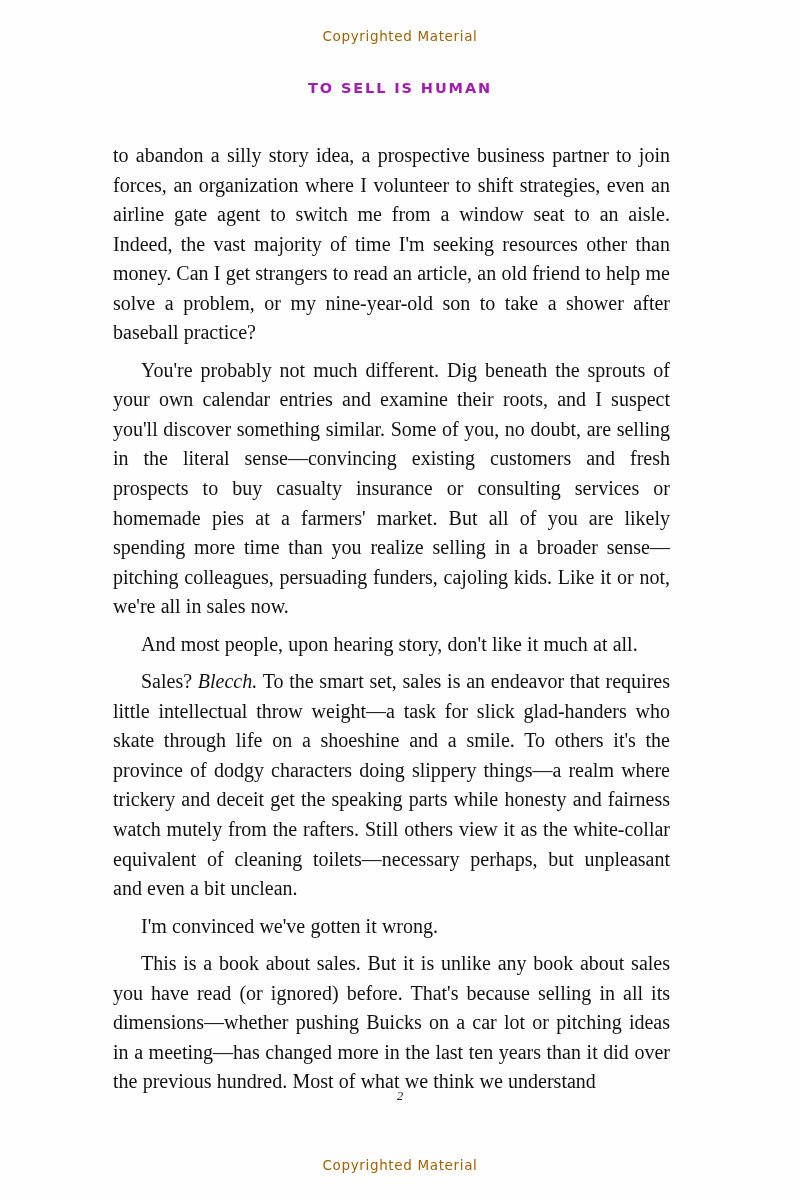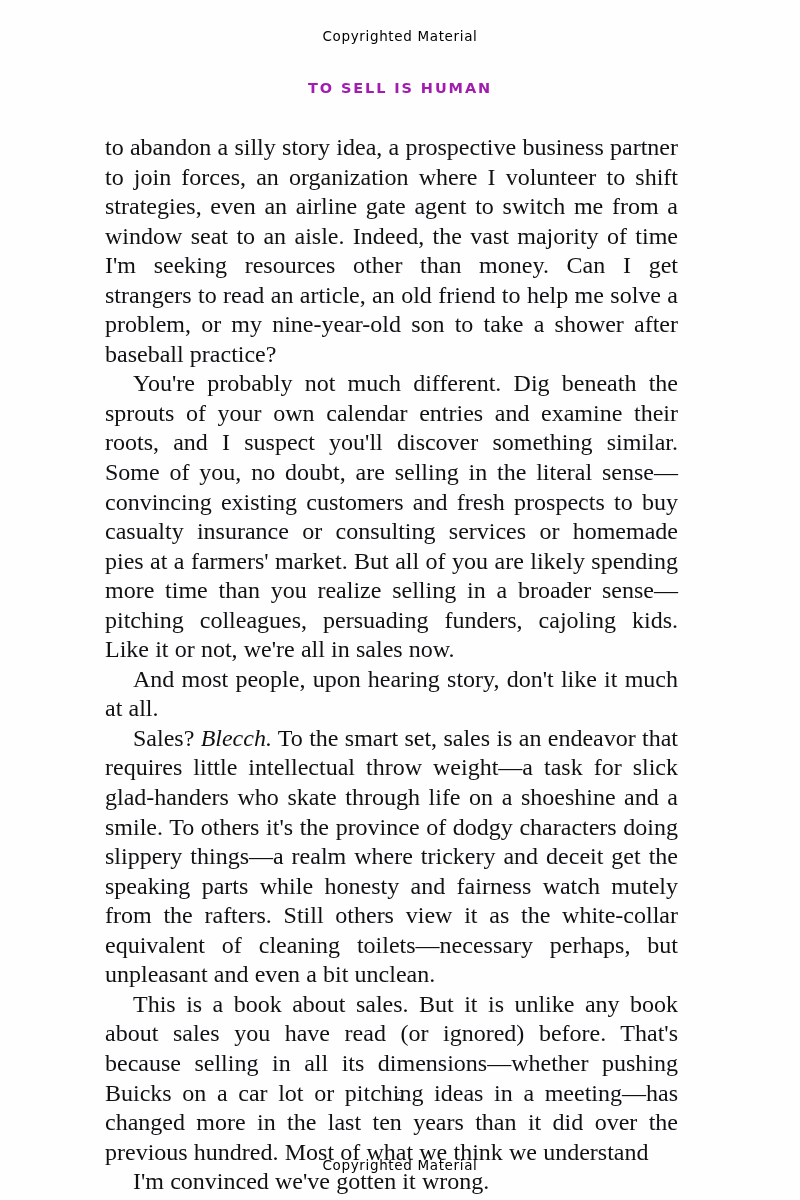--- a/index.html
+++ b/index.html
@@ -25,21 +25,21 @@
 
   
   .watermark {
     position: absolute;
     left: 0;
     width: 800px;
     text-align: center;
     font-family: "DejaVu Sans", "Liberation Sans", sans-serif;
     font-size: 13.5px;
     letter-spacing: 0.65px;
-    color: #000000;
+    color: #a16207;
     white-space: nowrap;
     user-select: none;
   }
   .watermark-top    { top: 28px; }
   .watermark-bottom { top: 1157px; }
 
   
   .running-head {
     position: absolute;
     left: 0;
@@ -56,22 +56,22 @@
 
   
   .textblock {
     position: absolute;
     left: 105px;
     top: 133px;
     width: 573px;
   }
 
   .para {
-    margin: 0;
-    font-size: 24px;
+    margin: 8px;
+    font-size: 20px;
     line-height: 29.55px;
     color: #111114;
     text-align: justify;
     text-justify: inter-word;
     hyphens: none;
     word-spacing: 0.2px;
   }
   .para + .para { text-indent: 28px; }
   .para.no-indent { text-indent: 0; }
 
@@ -104,23 +104,23 @@
   <div class="textblock">
 
     <p class="para no-indent">to abandon a silly story idea, a prospective business partner to join forces, an organization where I volunteer to shift strategies, even an airline gate agent to switch me from a window seat to an aisle. Indeed, the vast majority of time I'm seeking resources other than money. Can I get strangers to read an article, an old friend to help me solve a problem, or my nine-year-old son to take a shower after baseball practice?</p>
 
     <p class="para">You're probably not much different. Dig beneath the sprouts of your own calendar entries and examine their roots, and I suspect you'll discover something similar. Some of you, no doubt, are selling in the literal sense—convincing existing customers and fresh prospects to buy casualty insurance or consulting services or homemade pies at a farmers' market. But all of you are likely spending more time than you realize selling in a broader sense—pitching colleagues, persuading funders, cajoling kids. Like it or not, we're all in sales now.</p>
 
     <p class="para">And most people, upon hearing story, don't like it much at all.</p>
 
     <p class="para"><span>Sales? </span><i>Blecch.</i><span> To the smart set, sales is an endeavor that requires little intellectual throw weight—a task for slick glad-handers who skate through life on a shoeshine and a smile. To others it's the province of dodgy characters doing slippery things—a realm where trickery and deceit get the speaking parts while honesty and fairness watch mutely from the rafters. Still others view it as the white-collar equivalent of cleaning toilets—necessary perhaps, but unpleasant and even a bit unclean.</span></p>
 
+    <p class="para">I'm convinced we've gotten it wrong.</p>
+
     <p class="para">This is a book about sales. But it is unlike any book about sales you have read (or ignored) before. That's because selling in all its dimensions—whether pushing Buicks on a car lot or pitching ideas in a meeting—has changed more in the last ten years than it did over the previous hundred. Most of what we think we understand</p>
-
-    <p class="para">I'm convinced we've gotten it wrong.</p>
 
   </div>
 
   <div class="folio">2</div>
 
   <div class="watermark watermark-bottom">Copyrighted Material</div>
 
 </div>
 
 </body></html>

